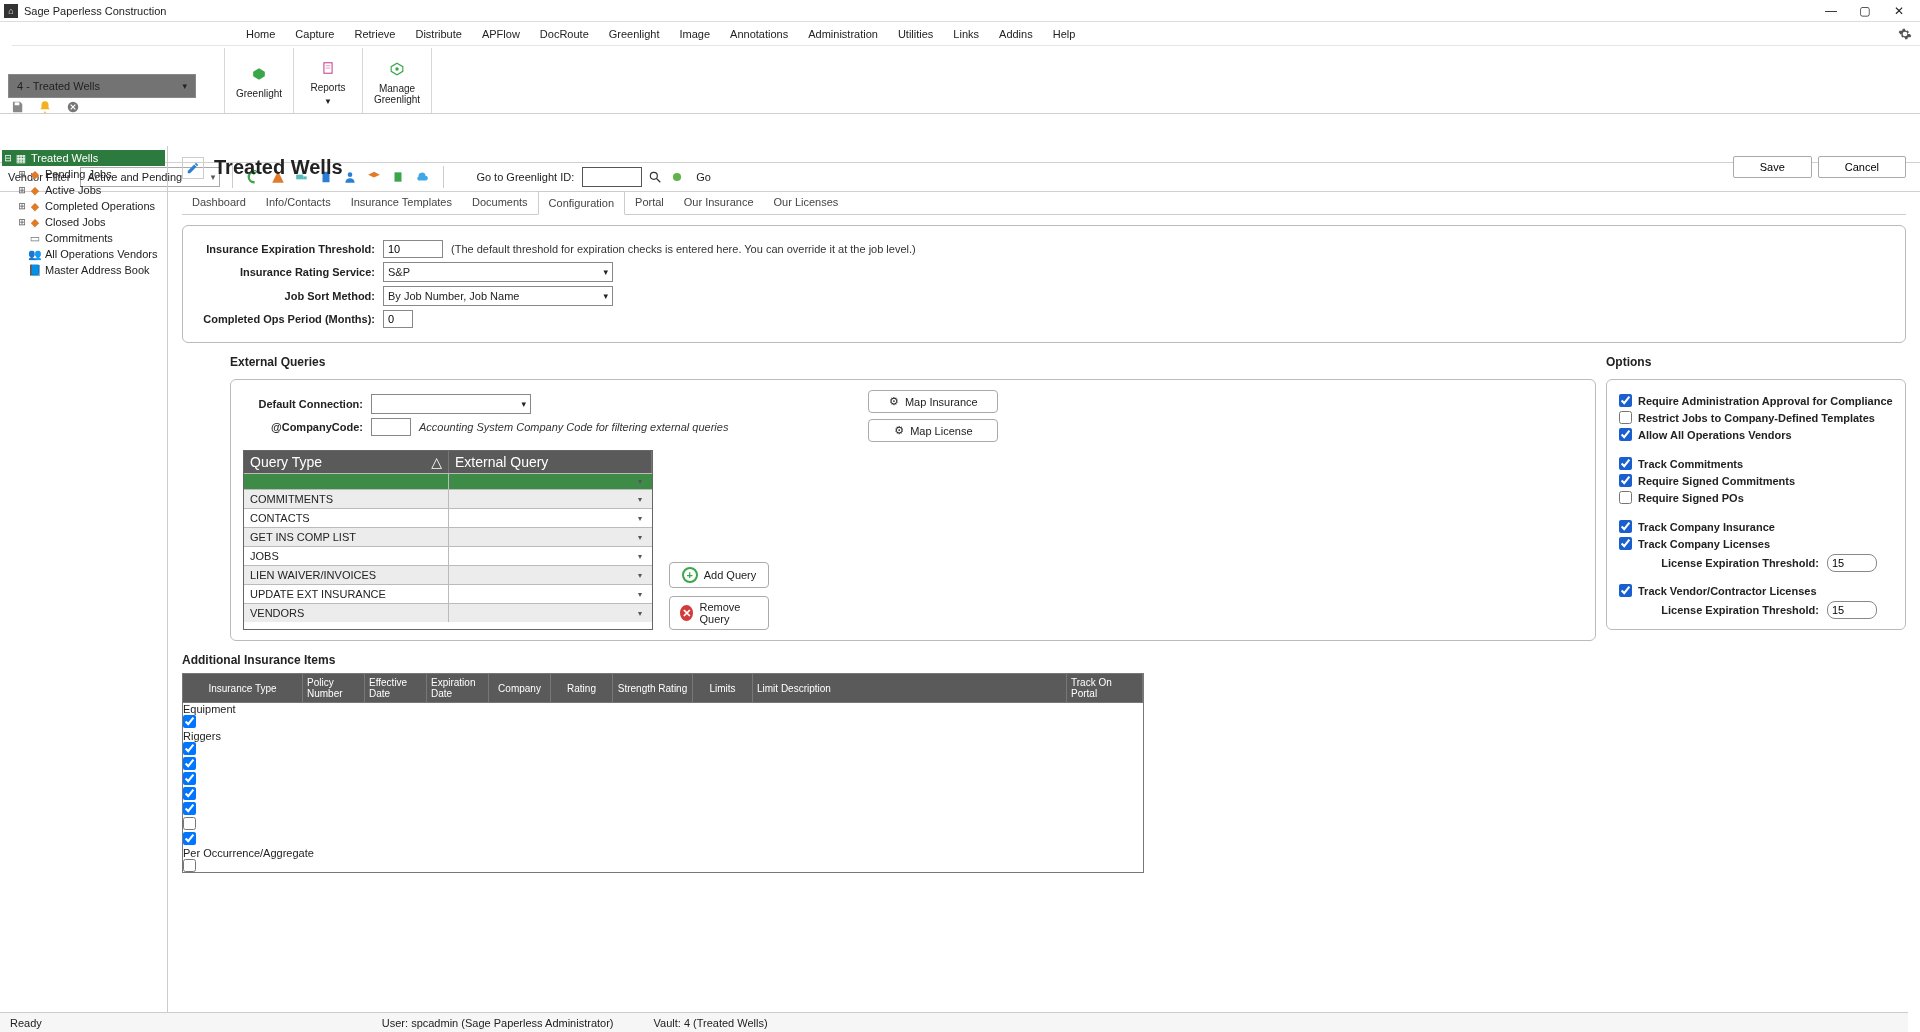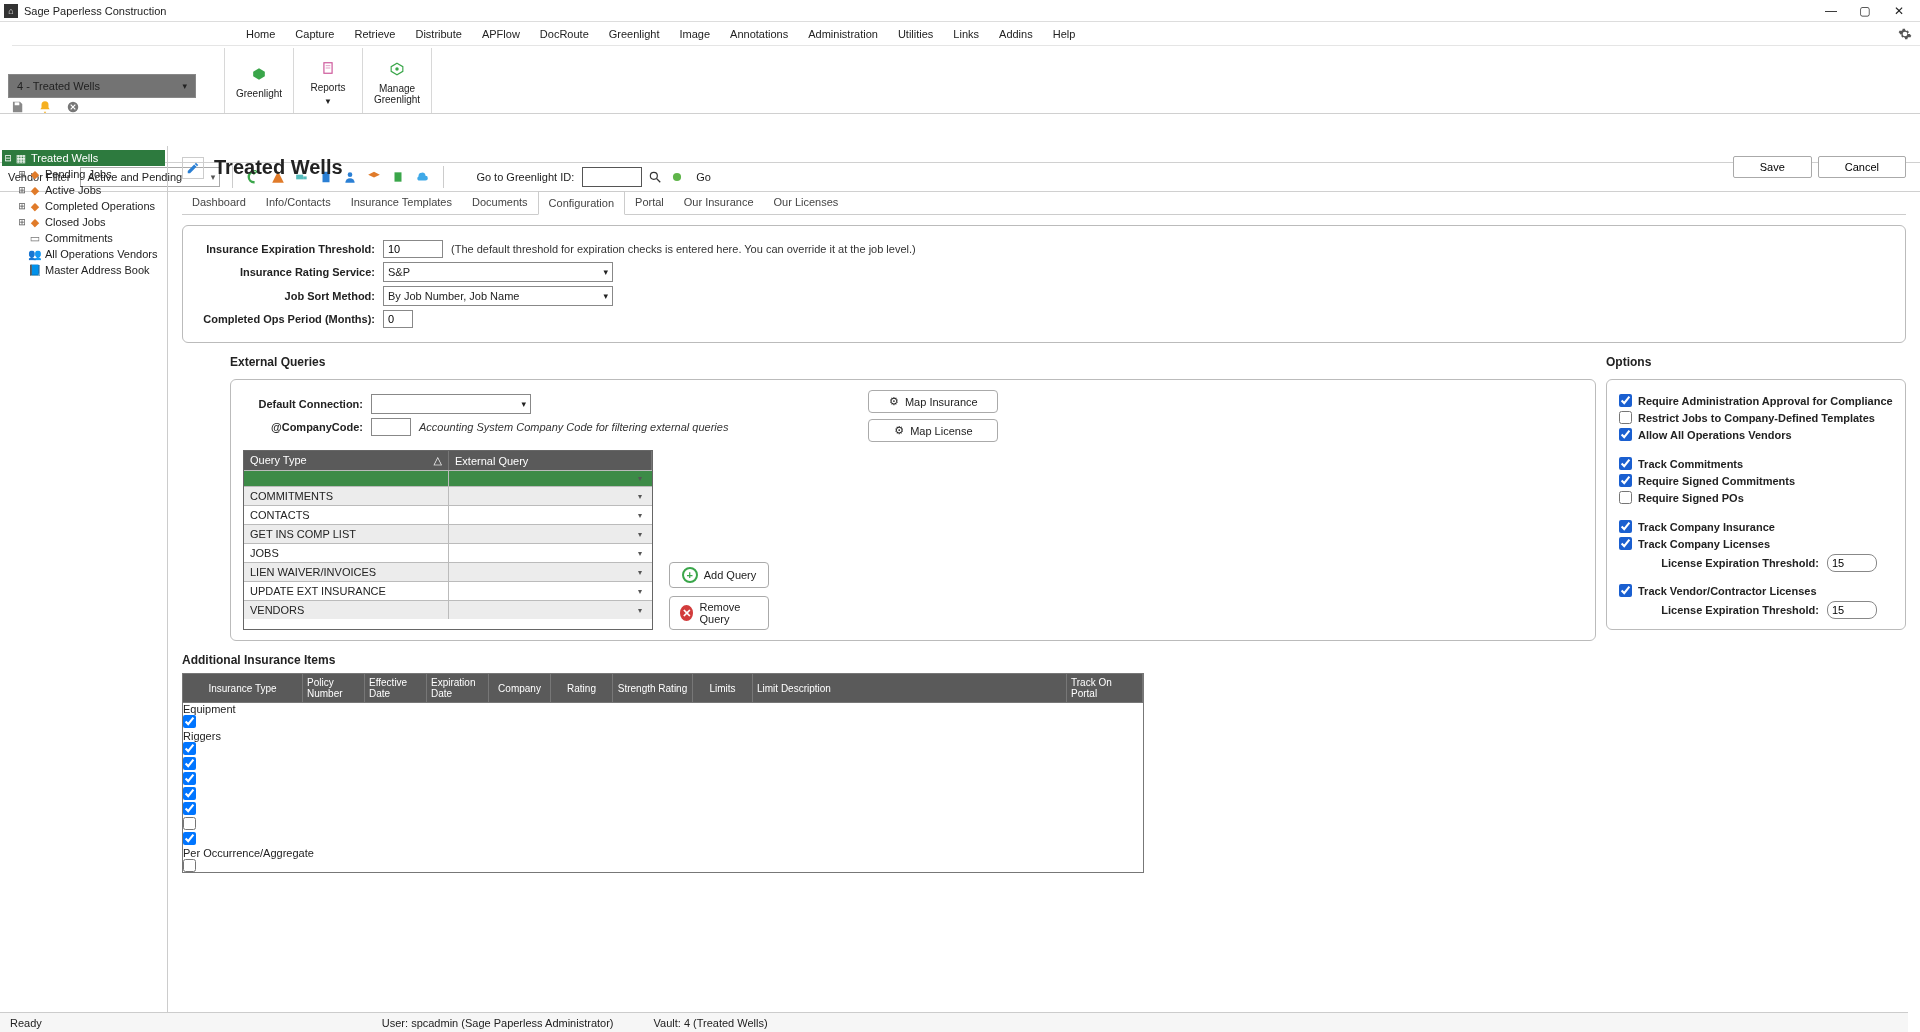--- a/index.html
+++ b/index.html
@@ -76,21 +76,21 @@
 .ftext { height:18px; border:1px solid #888; padding:0 4px; font-size:11px;}
 .fselect { height:20px; border:1px solid #888; padding:0 4px; font-size:11px; background:#fff; display:flex; align-items:center; justify-content:space-between; cursor:pointer;}
 .hint { font-size:11px; color:#333;}
 .section-title { font-weight:600; margin-top:12px; font-size:12px;}
 .cols { display:flex; gap:10px; align-items:flex-start;margin-left:48px;}
 .cols .left { flex:1;}
 .cols .right { width:300px;}
 
 
 .qtable { border:1px solid #666; margin-top:8px; width:410px;}
-.qtable .qhead { display:flex; background:#5a5a5a; color:#fff; font-size:11px;}
+.qtable .qhead { display:flex; background:#5a5a5a; color:#fff; font-size:14px;}
 .qtable .qhead .qcell { padding:3px 6px; border-right:1px solid #777;}
 .qtable .qrow { display:flex; border-top:1px solid #bbb; background:#fff;}
 .qtable .qrow.alt { background:#ececec;}
 .qtable .qrow.sel { background:#3d8b47; color:#fff;}
 .qtable .qcell { padding:3px 6px; }
 .qtable .qc1 { width:205px; border-right:1px solid #bbb;}
 .qtable .qc2 { flex:1; display:flex; align-items:center; justify-content:space-between;}
 .qtable .dd { font-size:8px; color:#555; padding-right:4px;}
 
 

